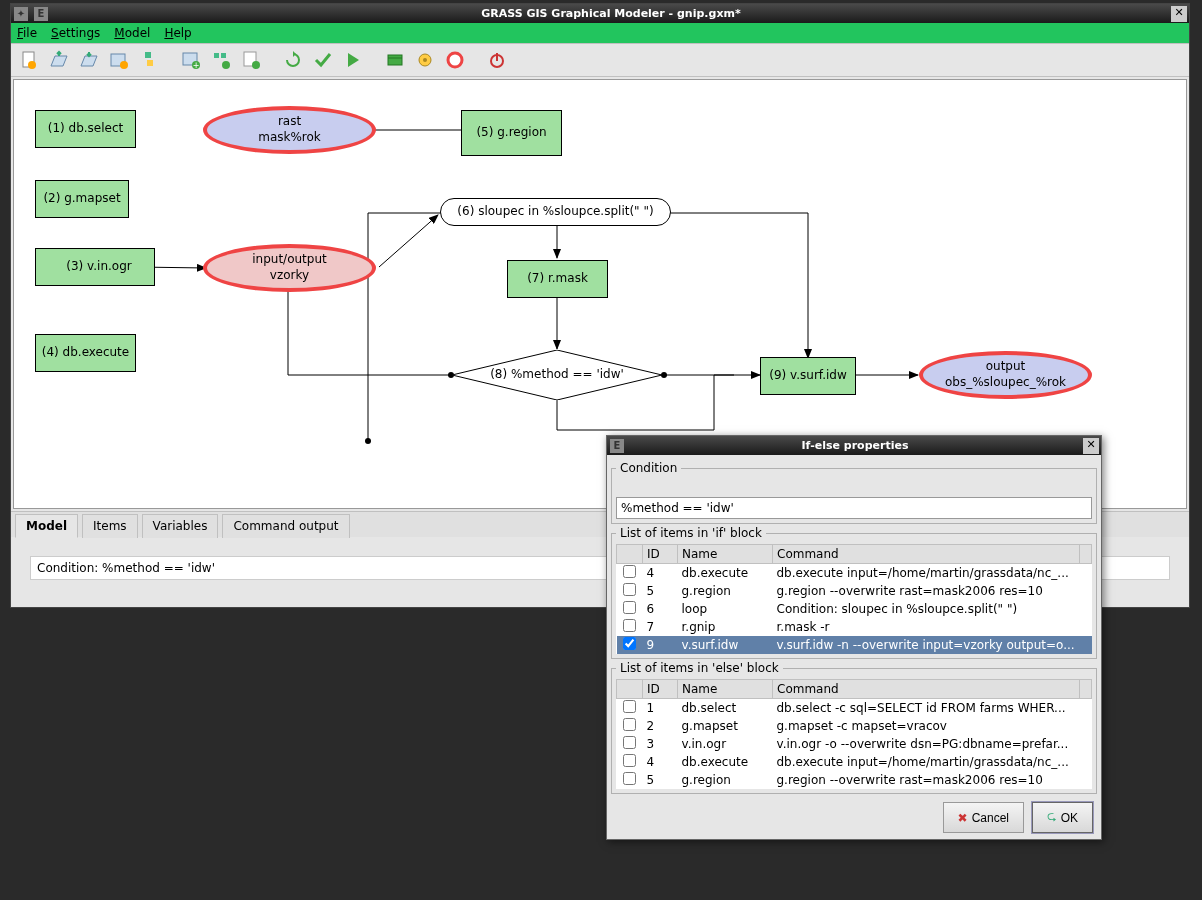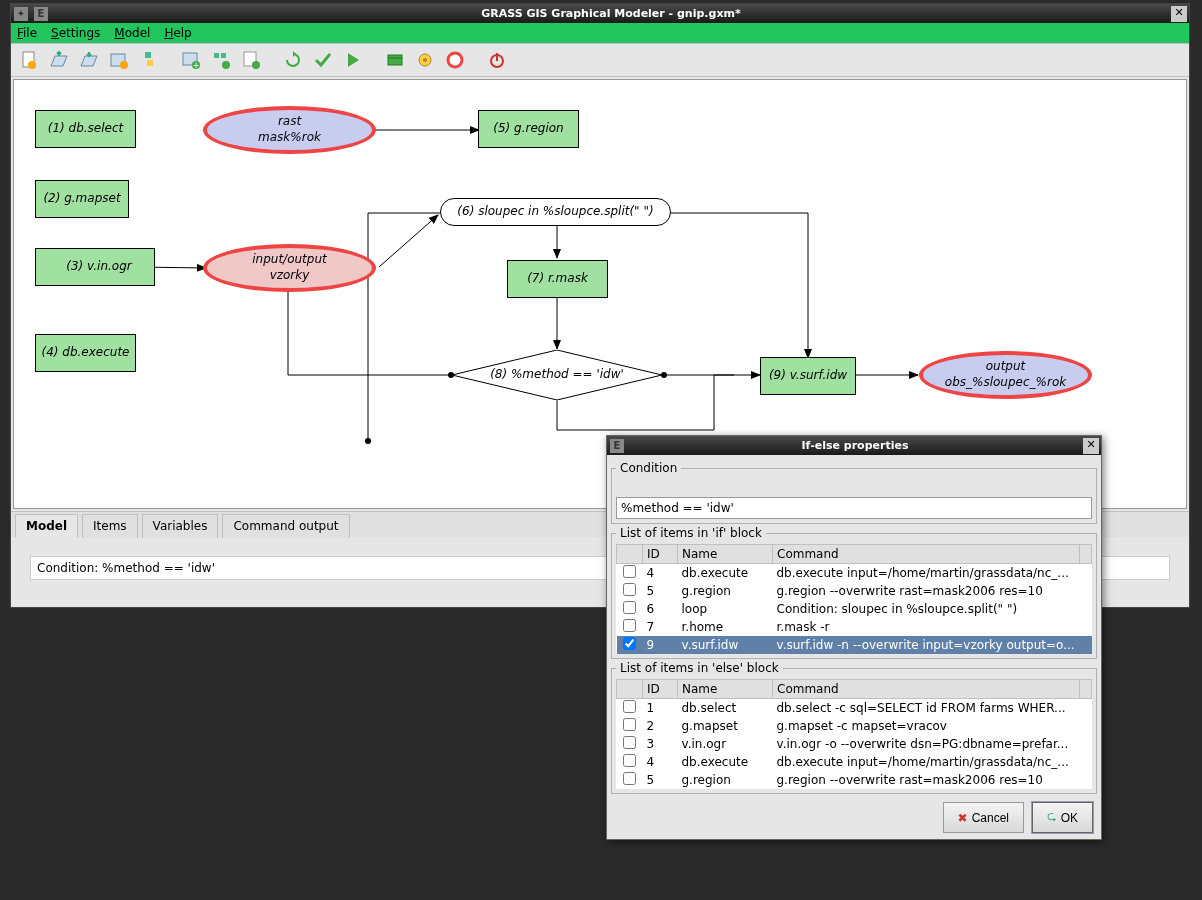--- a/index.html
+++ b/index.html
@@ -9,21 +9,21 @@
 .titlebar .icon { width: 14px; height: 14px; background: #888; margin: 0 3px; font-size: 10px; text-align: center; line-height: 14px; color: #333; }
 .titlebar .title { flex: 1; text-align: center; }
 .titlebar .close { background: #ccc; color: #000; width: 16px; height: 16px; text-align: center; line-height: 14px; margin-right: 2px; cursor: pointer; }
 .menubar { background: #22c55e; padding: 3px 6px; display: flex; gap: 14px; border-bottom: 1px solid #c0c0c0; }
 .menubar span { cursor: pointer; }
 .menubar span u { text-decoration: underline; }
 .toolbar { background: #e6e6e6; padding: 4px 6px; display: flex; gap: 6px; border-bottom: 1px solid #c0c0c0; }
 .toolbar .tb { width: 24px; height: 24px; display: flex; align-items: center; justify-content: center; }
 .toolbar .sep { width: 6px; }
 .canvas { background: #fff; border: 1px solid #999; position: relative; margin: 2px; height: 430px; }
-.node { position: absolute; display: flex; align-items: center; justify-content: center; text-align: center; font-size: 12px; line-height: 1.3; font-style: italic; }
+.node { position: absolute; display: flex; align-items: center; justify-content: center; text-align: center; font-size: 12px; line-height: 1.3; }
 .box { border: 1px solid #000; }
 .green { background: #a0e0a0; }
 .ellipse { border: 4px solid #ef4444; border-radius: 50%; display: flex; align-items: center; justify-content: center; flex-direction: column; }
 .blue { background: #c8cdef; }
 .pink { background: #f0c8c8; }
 .white { background: #fff; }
 svg.conn { position: absolute; top: 0; left: 0; pointer-events: none; }
 .tabs { background: #e0e0e0; padding: 2px 4px 0; display: flex; gap: 4px; border-top: 1px solid #c0c0c0; }
 .tab { padding: 4px 10px; background: #e0e0e0; border: 1px solid #c0c0c0; border-bottom: none; margin-bottom: -1px; cursor: pointer; }
 .tab.active { background: #e6e6e6; font-weight: bold; border-bottom: 1px solid #e6e6e6; }
@@ -180,21 +180,21 @@
     </svg>
 
     <div class="node box green" style="left:21px; top:30px; width:101px; height:38px;">(1) db.select</div>
     <div class="node box green" style="left:21px; top:100px; width:94px; height:38px;">(2) g.mapset</div>
     <div class="node box green" style="left:21px; top:168px; width:120px; height:38px;padding-left:8px;">(3) v.in.ogr</div>
     <div class="node box green" style="left:21px; top:254px; width:101px; height:38px;">(4) db.execute</div>
     <div class="node ellipse blue" style="left:189px; top:26px; width:173px; height:48px;">
         <span>rast</span>
         <span>mask%rok</span>
       </div>
-    <div class="node box green" style="left:464px; top:30px; width:101px; height:38px;">(5) g.region</div>
+    <div class="node box green" style="left:447px; top:30px; width:101px; height:46px;">(5) g.region</div>
     <div class="node ellipse pink" style="left:189px; top:164px; width:173px; height:48px;">
         <span>input/output</span>
         <span>vzorky</span>
       </div>
     <div class="node box white" style="left:426px; top:118px; width:231px; height:28px; border-radius:14px;">(6) sloupec in %sloupce.split(" ")</div>
     <div class="node box green" style="left:493px; top:180px; width:101px; height:38px;">(7) r.mask</div>
     <div class="node" style="left:438px; top:270px; width:210px; height:50px;">
       <svg width="210" height="50" style="position:absolute;top:0;left:0">
           <polygon points="105,0 210,25 105,50 
       0,25" fill="#fff" stroke="#000"></polygon>
@@ -258,21 +258,21 @@
             <tr>
               <td class="chk"><input type="checkbox" style=""></td>
               <td class="id">6</td>
               <td class="name">loop</td>
               <td style="max-width:280px">Condition: sloupec in %sloupce.split(" ")</td>
               <td></td>
             </tr>
             <tr>
               <td class="chk"><input type="checkbox" style=""></td>
               <td class="id">7</td>
-              <td class="name">r.home</td>
+              <td class="name">r.gnip</td>
               <td style="max-width:280px">r.mask -r</td>
               <td></td>
             </tr>
             <tr class="sel">
               <td class="chk"><input type="checkbox" checked="" style=""></td>
               <td class="id">9</td>
               <td class="name">v.surf.idw</td>
               <td style="max-width:280px">v.surf.idw -n --overwrite input=vzorky output=o...</td>
               <td></td>
             </tr>

